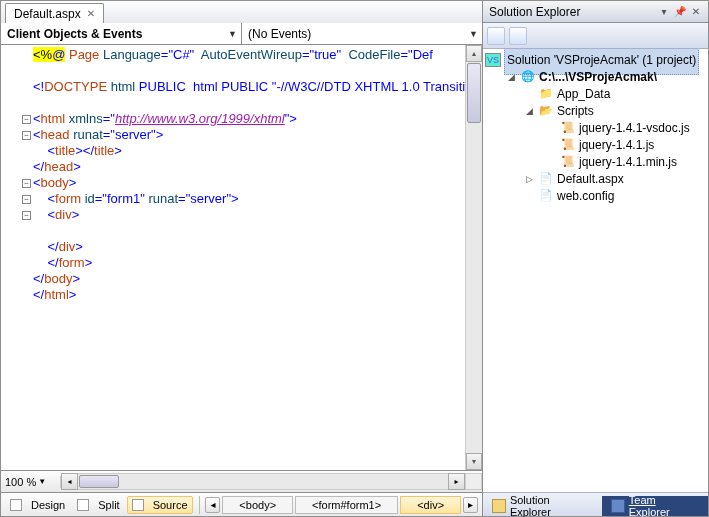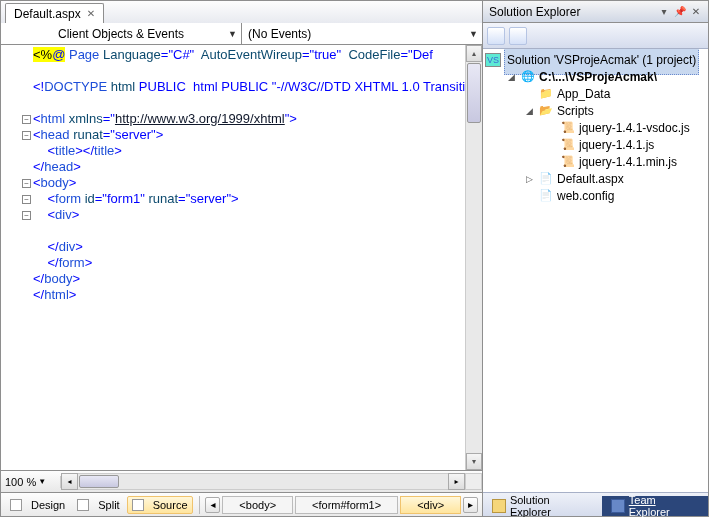--- a/index.html
+++ b/index.html
@@ -11,39 +11,39 @@
 
 .tab-row { height: 22px; background: linear-gradient(#fdfdfd,#e8eaf0); display: flex; align-items: flex-end; padding-left: 4px; }
 .file-tab { height: 20px; background: #fff; border: 1px solid #8e8e8e; border-bottom: none; border-radius: 2px 2px 0 0; padding: 2px 8px; display: flex; align-items: center; gap: 6px; font-size: 12px; }
 .close-x { color: #666; font-size: 10px; cursor: pointer; }
 
 
 .dropdown-row { height: 22px; display: flex; border-bottom: 1px solid #8e8e8e; }
 .dd { flex: 1; border-right: 1px solid #8e8e8e; display: flex; align-items: center; padding: 0 6px; font-size: 12px; position: relative; background: #fff; }
 .dd:last-child { border-right: none; }
 .dd-arrow { position: absolute; right: 4px; font-size: 9px; color: #333; }
-.dd.bold { font-weight: normal; justify-content: center; }
+.dd.bold { font-weight: bold; }
 
 
 .code-wrap { flex: 1; display: flex; overflow: hidden; position: relative; background: #fff; }
 .gutter { width: 32px; background: #fff; padding-top: 2px; }
 .gutter-row { height: 16px; display: flex; align-items: center; justify-content: flex-end; padding-right: 2px; }
 .fold { width: 9px; height: 9px; border: 1px solid #888; font-size: 8px; line-height: 7px; text-align: center; color: #555; background: #fff; }
 .code { flex: 1; font-family: Consolas, monospace; font-size: 13px; line-height: 16px; padding-top: 2px; white-space: pre; overflow: hidden; }
 .vscroll { width: 17px; background: #e9e9e9; border-left: 1px solid #ccc; display:flex; flex-direction:column; }
 .sb-btn { height: 17px; background: linear-gradient(#f5f5f5,#ddd); border:1px solid #aaa; font-size:8px; text-align:center; line-height:15px; color:#555;}
 .sb-thumb { flex:0 0 60px; margin:1px; background: linear-gradient(#e8e8f5,#c8c8e0); border:1px solid #999; border-radius:2px;}
 .sb-track { flex:1; }
 
 .hl-yellow { background: #ffff00; }
 .c-blue { color: #0000ff; }
 .c-red { color: #0c4a6e; }
-.c-maroon { color: #1d4ed8; }
+.c-maroon { color: #c2410c; }
 .c-black { color: #000; }
-.link { color: #0f172a; text-decoration: underline; }
+.link { color: #a21caf; text-decoration: underline; font-style: italic; }
 
 
 .status-row { height: 22px; border-top: 1px solid #8e8e8e; display: flex; align-items: center; background: linear-gradient(#fdfdfd,#e8e8e8); }
 .zoom { width: 60px; padding: 0 4px; font-size: 11px; border-right:1px solid #ccc; display:flex; align-items:center; gap:2px;}
 .zoom-dd { font-size:8px;}
 .hscroll { flex: 1; height: 17px; display: flex; align-items: center; }
 .hbtn { width: 17px; height: 17px; background: linear-gradient(#f5f5f5,#ddd); border:1px solid #aaa; font-size:8px; text-align:center; line-height:15px;}
 .htrack { flex:1; height:17px; background:#e9e9e9; border-top:1px solid #ccc; border-bottom:1px solid #ccc; display:flex;}
 .hthumb { width:40px; margin:1px; background:linear-gradient(#e8e8f5,#c8c8e0); border:1px solid #999; border-radius:2px;}
 .corner { width:17px; height:17px; background:#eee; border:1px solid #ccc;}

